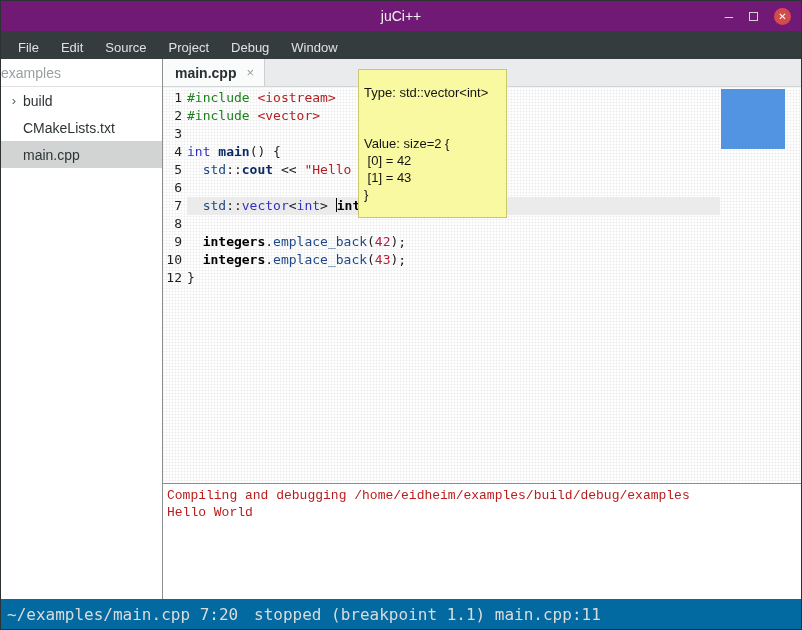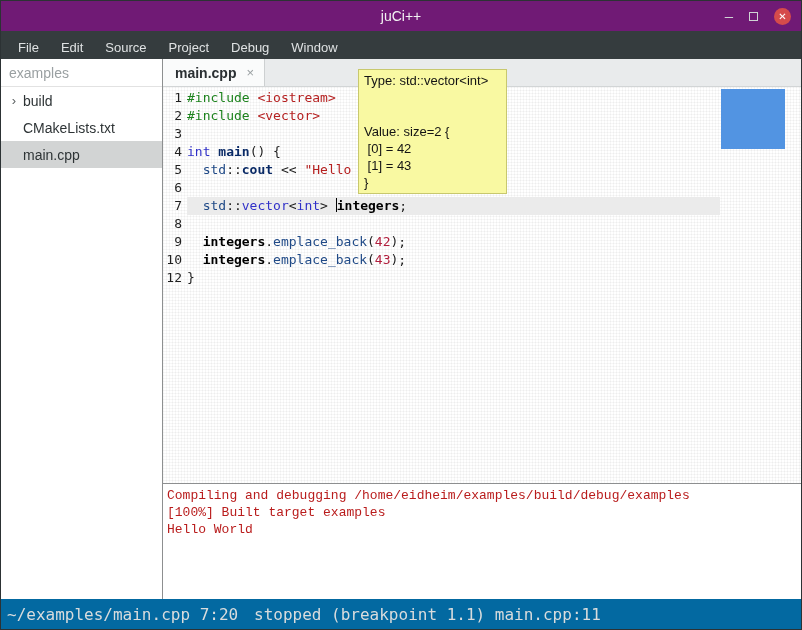--- a/index.html
+++ b/index.html
@@ -26,21 +26,21 @@
   
   .menubar { flex:0 0 28px; background:#353c3e; display:flex;
     align-items:flex-end; padding-left:6px; }
   .menu-item { color:#dfe2e3; font-size:13px; padding:4px 11px; }
 
   
   .main { flex:1; display:flex; min-height:0; }
 
   .sidebar { flex:0 0 162px; width:162px; background:#fff;
     border-right:1px solid #8d8f90; display:flex; flex-direction:column; }
-  .sidebar-header { height:28px; line-height:28px; padding-left:8px;
+  .sidebar-header { height:28px; line-height:28px; padding-left:0;
     color:#9aa0a2; font-size:14px; border-bottom:1px solid #e2e2e2; }
   .tree-item { height:27px; display:flex; align-items:center;
     font-size:14px; color:#2e3436; }
   .tree-item.selected { background:#d2d4d4; }
   .expander { width:14px; margin-left:6px; color:#5c6162; font-size:13px; text-align:center; }
   .expander-spacer { width:14px; margin-left:6px; }
   .tree-label { margin-left:2px; white-space:nowrap; }
 
   .right { flex:1; display:flex; flex-direction:column; min-width:0; }
 
@@ -88,21 +88,21 @@
   .term-line { height:17px; line-height:17px; white-space:pre; }
 
   
   .statusbar { flex:0 0 30px; background:#0369a1; color:#d9dcdd;
     font-family:"DejaVu Sans Mono", monospace; font-size:16px; position:relative; }
   .status-left { position:absolute; left:6px; top:6px; }
   .status-center { position:absolute; left:253px; top:6px; }
 
   
   .tooltip { position:absolute; left:357px; top:68px; width:149px;
-    background:#f9f9a2; border:1px solid #c8c86e; padding:2px 5px; z-index:40;
+    background:#f9f9a2; border:1px solid #c8c86e; padding:14px 5px; z-index:40;
     font-size:13px; color:#141414; }
   .tip-line { height:17px; line-height:17px; white-space:pre; }
 </style>
 </head>
 <body>
 
 <div class="titlebar">
   <span>juCi++</span>
   <div class="win-controls">
     <span class="btn-min">–</span>
@@ -189,21 +189,20 @@
           </div>
           <div class="line">
             <span class="ln">12</span>
             <span class="code"><span class="tk-plain">}</span></span>
           </div>
         </div>
       <div class="scroll-thumb"></div>
     </div>
     <div class="terminal" id="terminal">
         <div class="term-line">Compiling and debugging /home/eidheim/examples/build/debug/examples</div>
-        <div class="term-line">[100%] Built target examples</div>
         <div class="term-line">Hello World</div>
       </div>
   </div>
 </div>
 
 <div class="statusbar">
   <span class="status-left">~/examples/main.cpp 7:20</span>
   <span class="status-center">stopped (breakpoint 1.1) main.cpp:11</span>
 </div>
 

